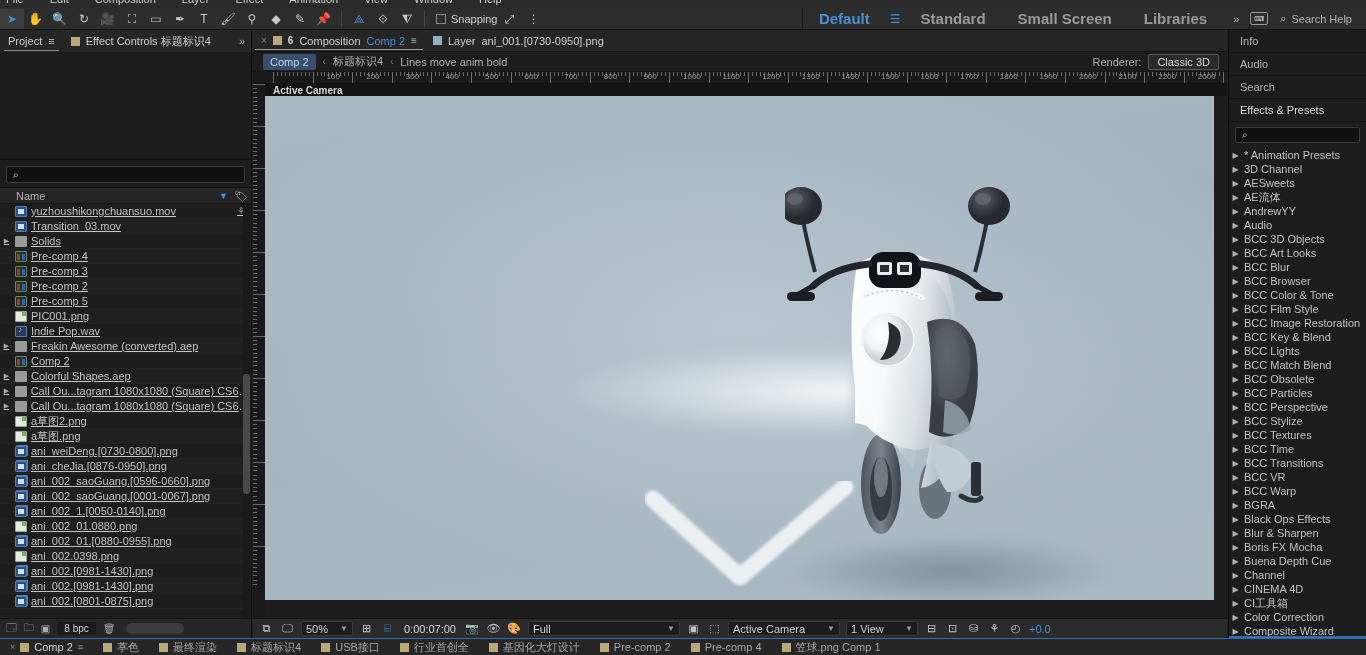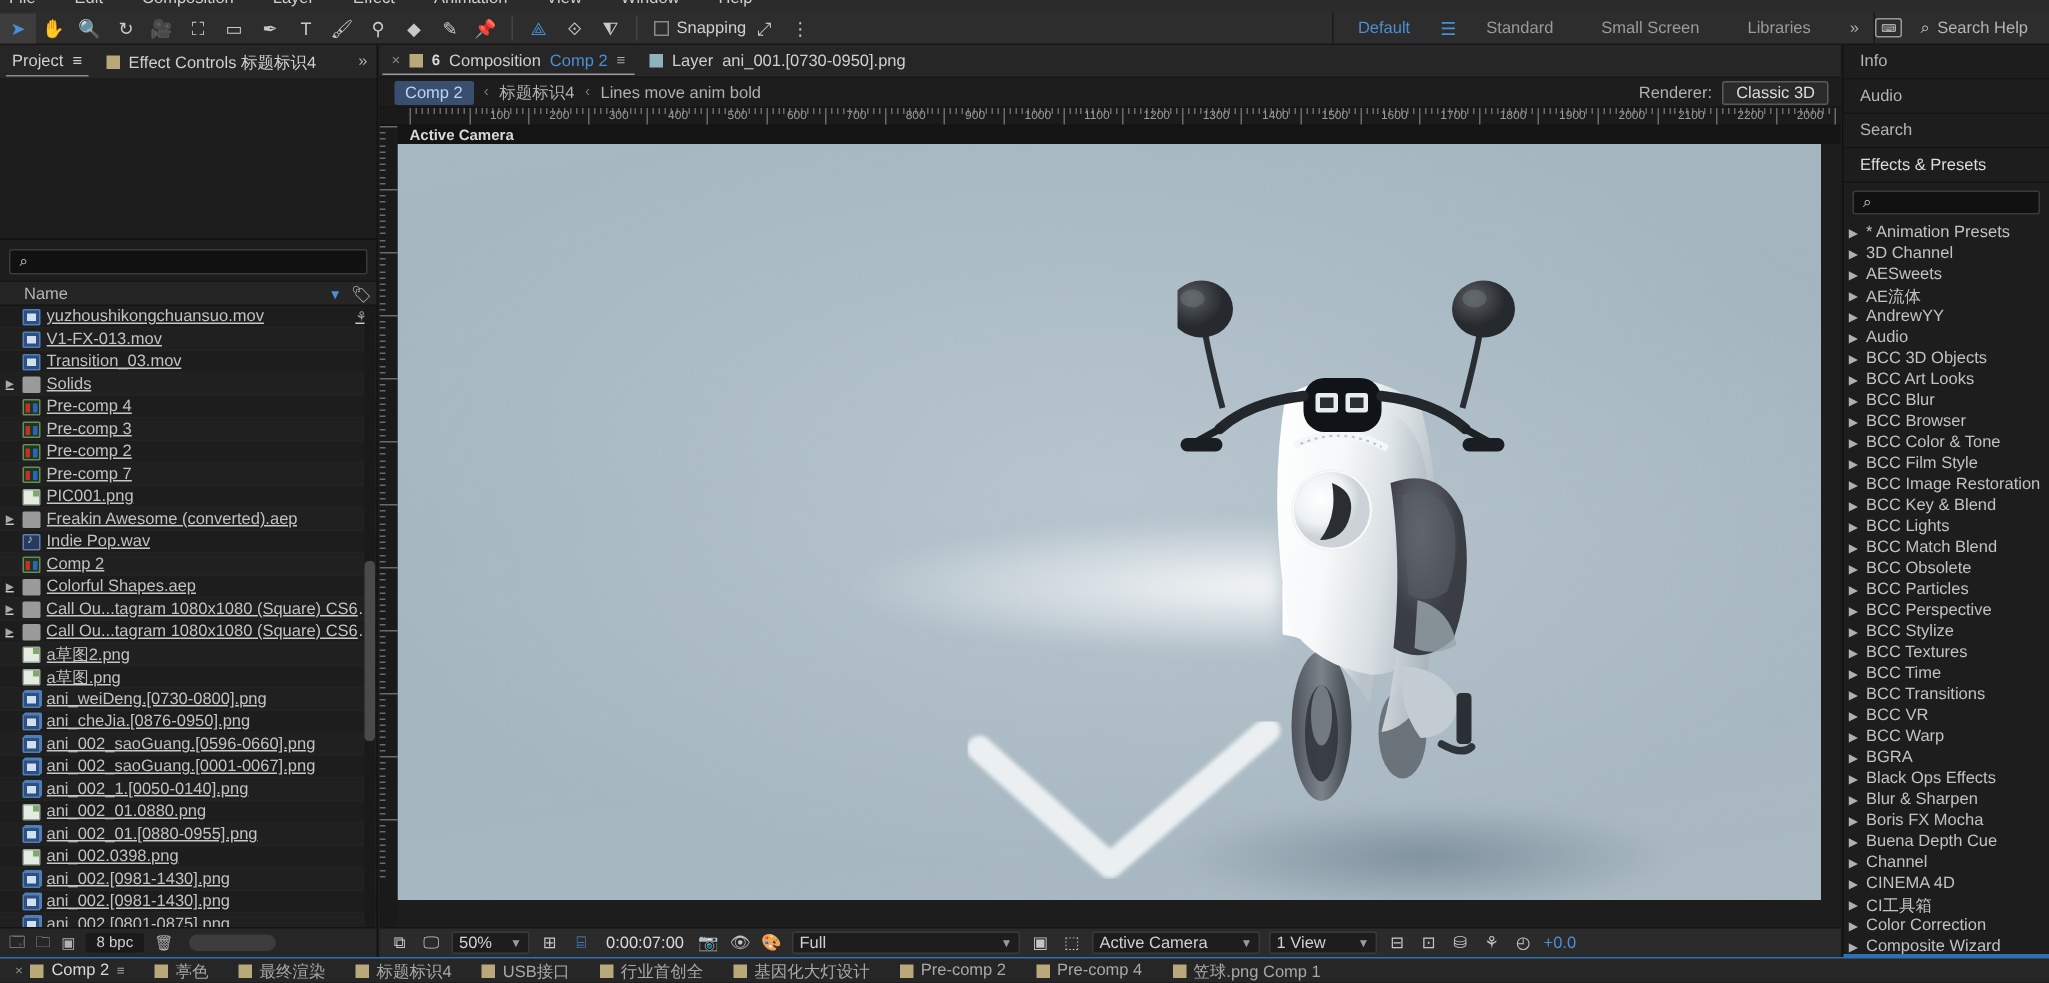--- a/index.html
+++ b/index.html
@@ -31,21 +31,21 @@
   .tbtn{
     width:24px; height:20px; display:flex; align-items:center; justify-content:center;
     color:#c9c9c9; font-size:12px; position:relative;
   }
   .tbtn.sel{ background:#3d3d3d; }
   .tsep{ width:1px; height:16px; background:#454545; margin:0 5px; }
   .snapbox{ display:flex; align-items:center; gap:5px; padding-left:6px;}
   .snapchk{ width:10px; height:10px; border:1px solid #8a8a8a; background:#2d2d2d;}
   .snaplbl{ font-size:11px; color:#cfcfcf;}
   .tright{ margin-left:auto; display:flex; align-items:center; height:22px;}
-  .ws{ padding:0 16px; font-size:11px; color:#9a9a9a; line-height:22px;}
+  .ws{ padding:0 16px; font-size:15px; color:#9a9a9a; line-height:22px;font-weight:bold;}
   .ws.active{ color:#4a8fd4;}
   .wsmenu{ color:#4a8fd4; font-size:12px; padding:0 4px;}
   .chev{ color:#b0b0b0; font-size:11px; padding:0 10px;}
   .searchhelp{
     display:flex; align-items:center; gap:5px; background:#2d2d2d;
     padding:0 8px 0 6px; height:18px; margin-left:6px; margin-right:6px;
   }
   .searchhelp .lbl{ color:#b4b4b4; font-size:11px;}
   .kbdbtn{ width:18px;height:13px;border:1px solid #9a9a9a;border-radius:2px;
     display:flex;align-items:center;justify-content:center;font-size:7px;color:#cfcfcf;}
@@ -310,25 +310,20 @@
       <div id="file-rows">
           <div class="frow">
             <span class="fdisc"></span>
             <span class="ficon ic-mov"></span>
             <span class="fname">yuzhoushikongchuansuo.mov</span>
             <span class="fnet">⚘</span>
           </div>
           <div class="frow">
             <span class="fdisc"></span>
             <span class="ficon ic-mov"></span>
-            <span class="fname">V1-FX-013.mov</span>
-          </div>
-          <div class="frow">
-            <span class="fdisc"></span>
-            <span class="ficon ic-mov"></span>
             <span class="fname">Transition_03.mov</span>
           </div>
           <div class="frow">
             <span class="fdisc">▶</span>
             <span class="ficon ic-folder"></span>
             <span class="fname">Solids</span>
           </div>
           <div class="frow">
             <span class="fdisc"></span>
             <span class="ficon ic-comp"></span>
@@ -340,36 +335,36 @@
             <span class="fname">Pre-comp 3</span>
           </div>
           <div class="frow">
             <span class="fdisc"></span>
             <span class="ficon ic-comp"></span>
             <span class="fname">Pre-comp 2</span>
           </div>
           <div class="frow">
             <span class="fdisc"></span>
             <span class="ficon ic-comp"></span>
-            <span class="fname">Pre-comp 7</span>
+            <span class="fname">Pre-comp 5</span>
           </div>
           <div class="frow">
             <span class="fdisc"></span>
             <span class="ficon ic-png"></span>
             <span class="fname">PIC001.png</span>
+          </div>
+          <div class="frow">
+            <span class="fdisc"></span>
+            <span class="ficon ic-wav"></span>
+            <span class="fname">Indie Pop.wav</span>
           </div>
           <div class="frow">
             <span class="fdisc">▶</span>
             <span class="ficon ic-folder"></span>
             <span class="fname">Freakin Awesome (converted).aep</span>
-          </div>
-          <div class="frow">
-            <span class="fdisc"></span>
-            <span class="ficon ic-wav"></span>
-            <span class="fname">Indie Pop.wav</span>
           </div>
           <div class="frow">
             <span class="fdisc"></span>
             <span class="ficon ic-comp"></span>
             <span class="fname">Comp 2</span>
           </div>
           <div class="frow">
             <span class="fdisc">▶</span>
             <span class="ficon ic-folder"></span>
             <span class="fname">Colorful Shapes.aep</span>

